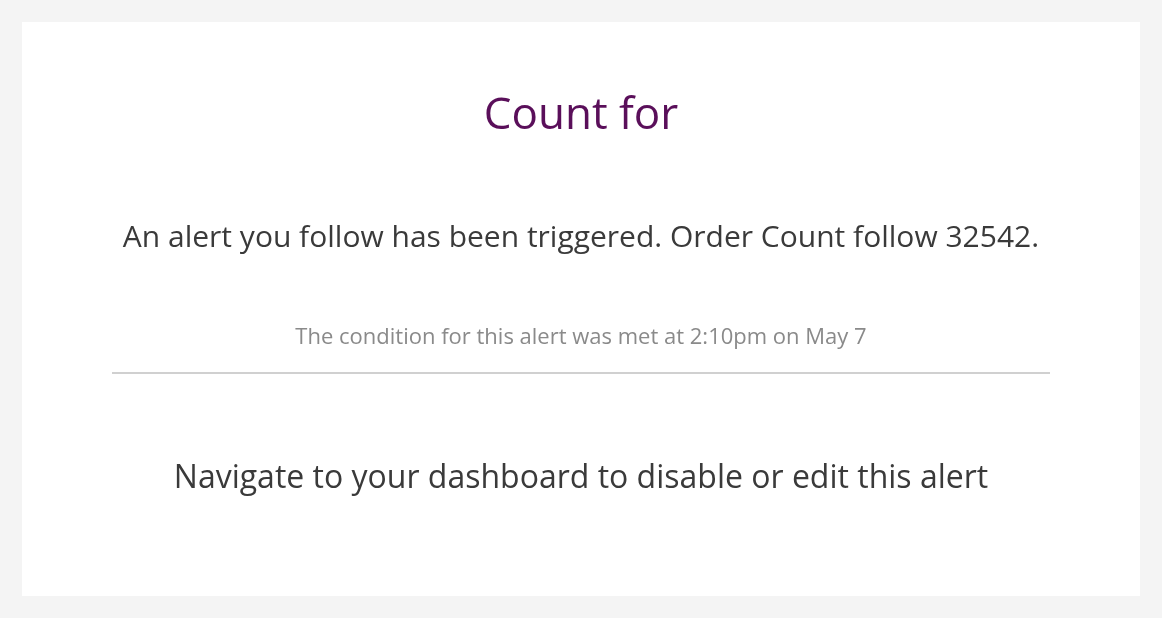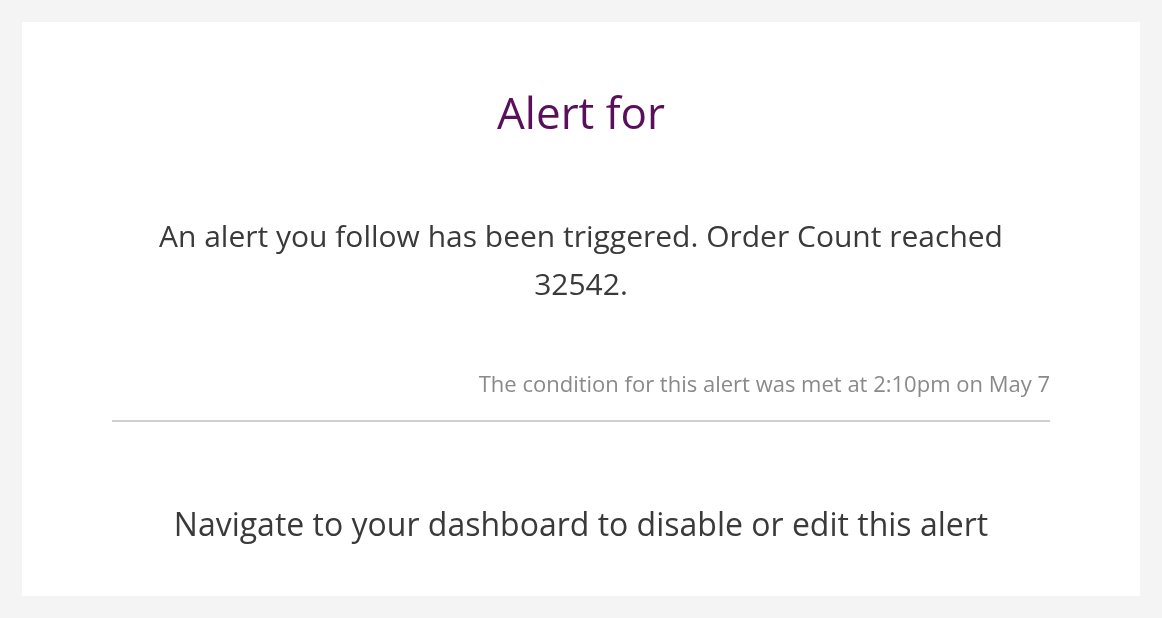--- a/index.html
+++ b/index.html
@@ -33,41 +33,40 @@
       line-height: 1.6;
       margin-bottom: 60px;
     }
     .message .bold {
       font-weight: 400;
     }
     .small-text {
       color: #8a8a8a;
       font-size: 22px;
       margin-bottom: 22px;
-      text-align: right;
     }
     .divider {
       border: none;
       border-top: 2px solid #d0d0d0;
       margin: 0 auto 80px auto;
       width: 100%;
     }
     .footer-text {
       color: #3a3a3a;
       font-size: 32px;
     }
   </style>
 </head>
 <body>
 
 <div class="card">
-  <h1 class="title">Alert for</h1>
+  <h1 class="title">Count for</h1>
 
   <p class="message">
-    <span>An alert you follow has been triggered. </span><span class="bold">Order Count</span><span> reached </span><span class="bold">32542</span><span>.</span>
+    <span>An alert you follow has been triggered. </span><span class="bold">Order Count</span><span> follow </span><span class="bold">32542</span><span>.</span>
   </p>
 
   <p class="small-text">The condition for this alert was met at 2:10pm on May 7</p>
 
   <hr class="divider">
 
   <p class="footer-text">Navigate to your dashboard to disable or edit this alert</p>
 </div>
 
 </body></html>

